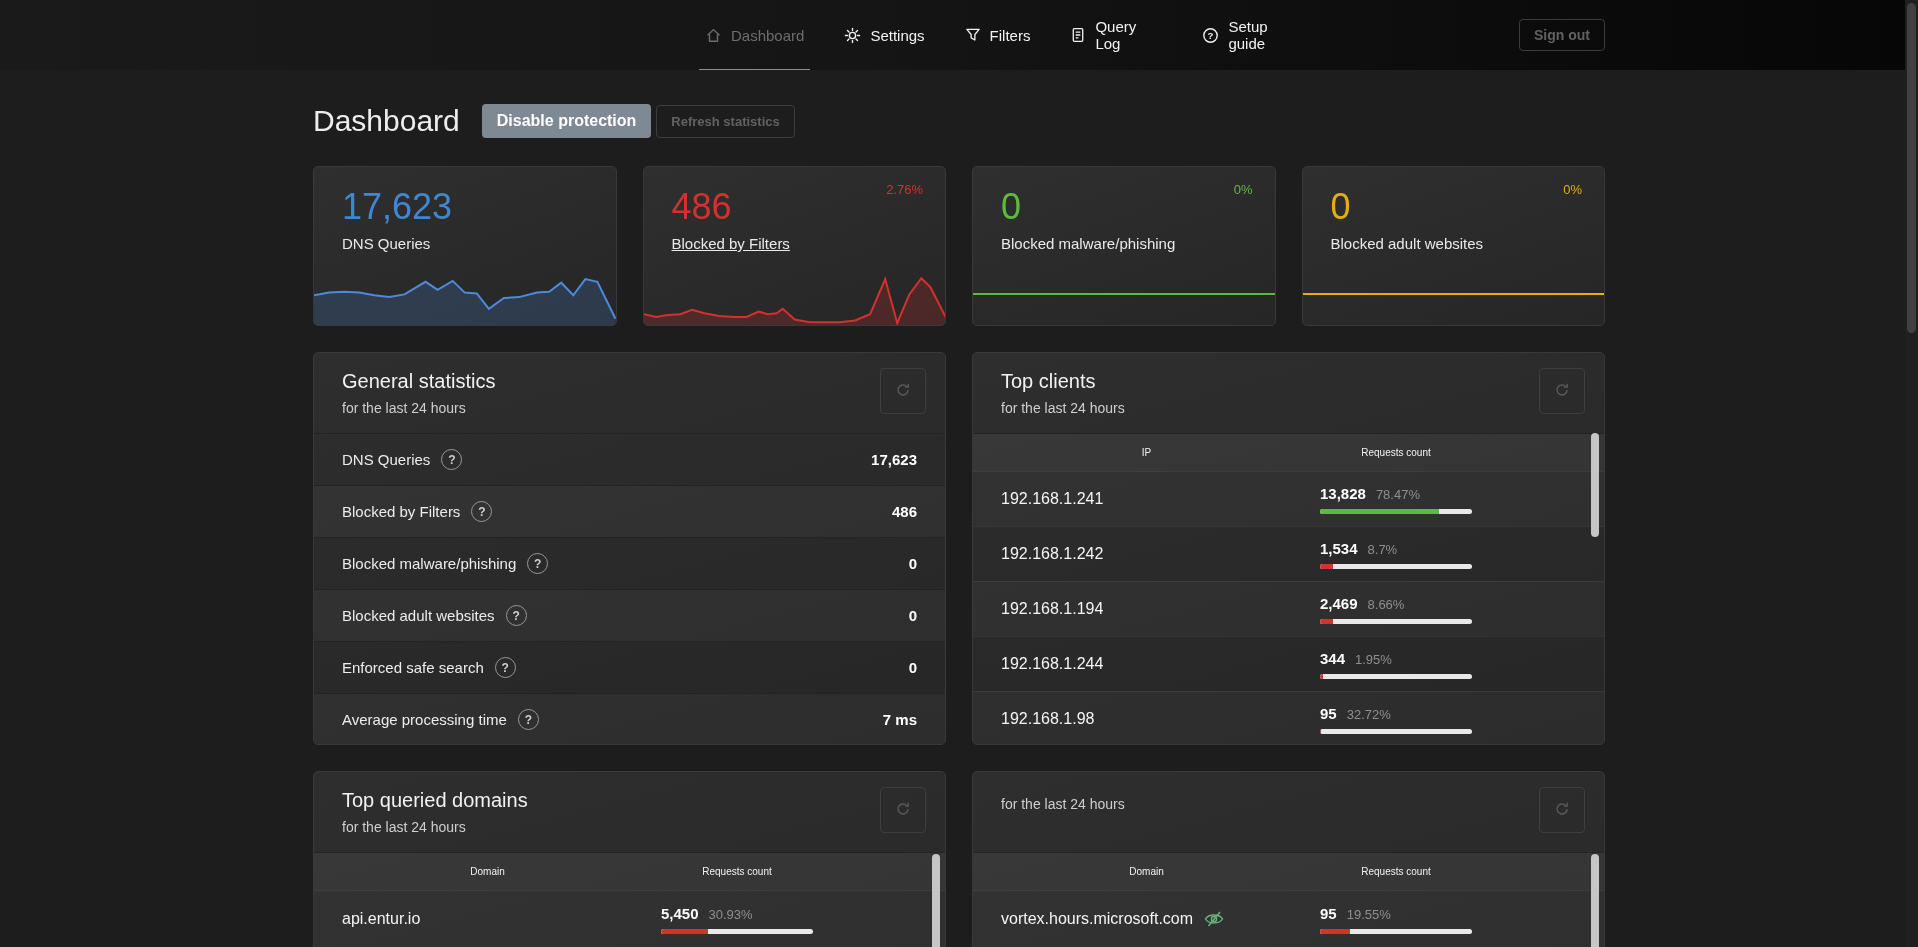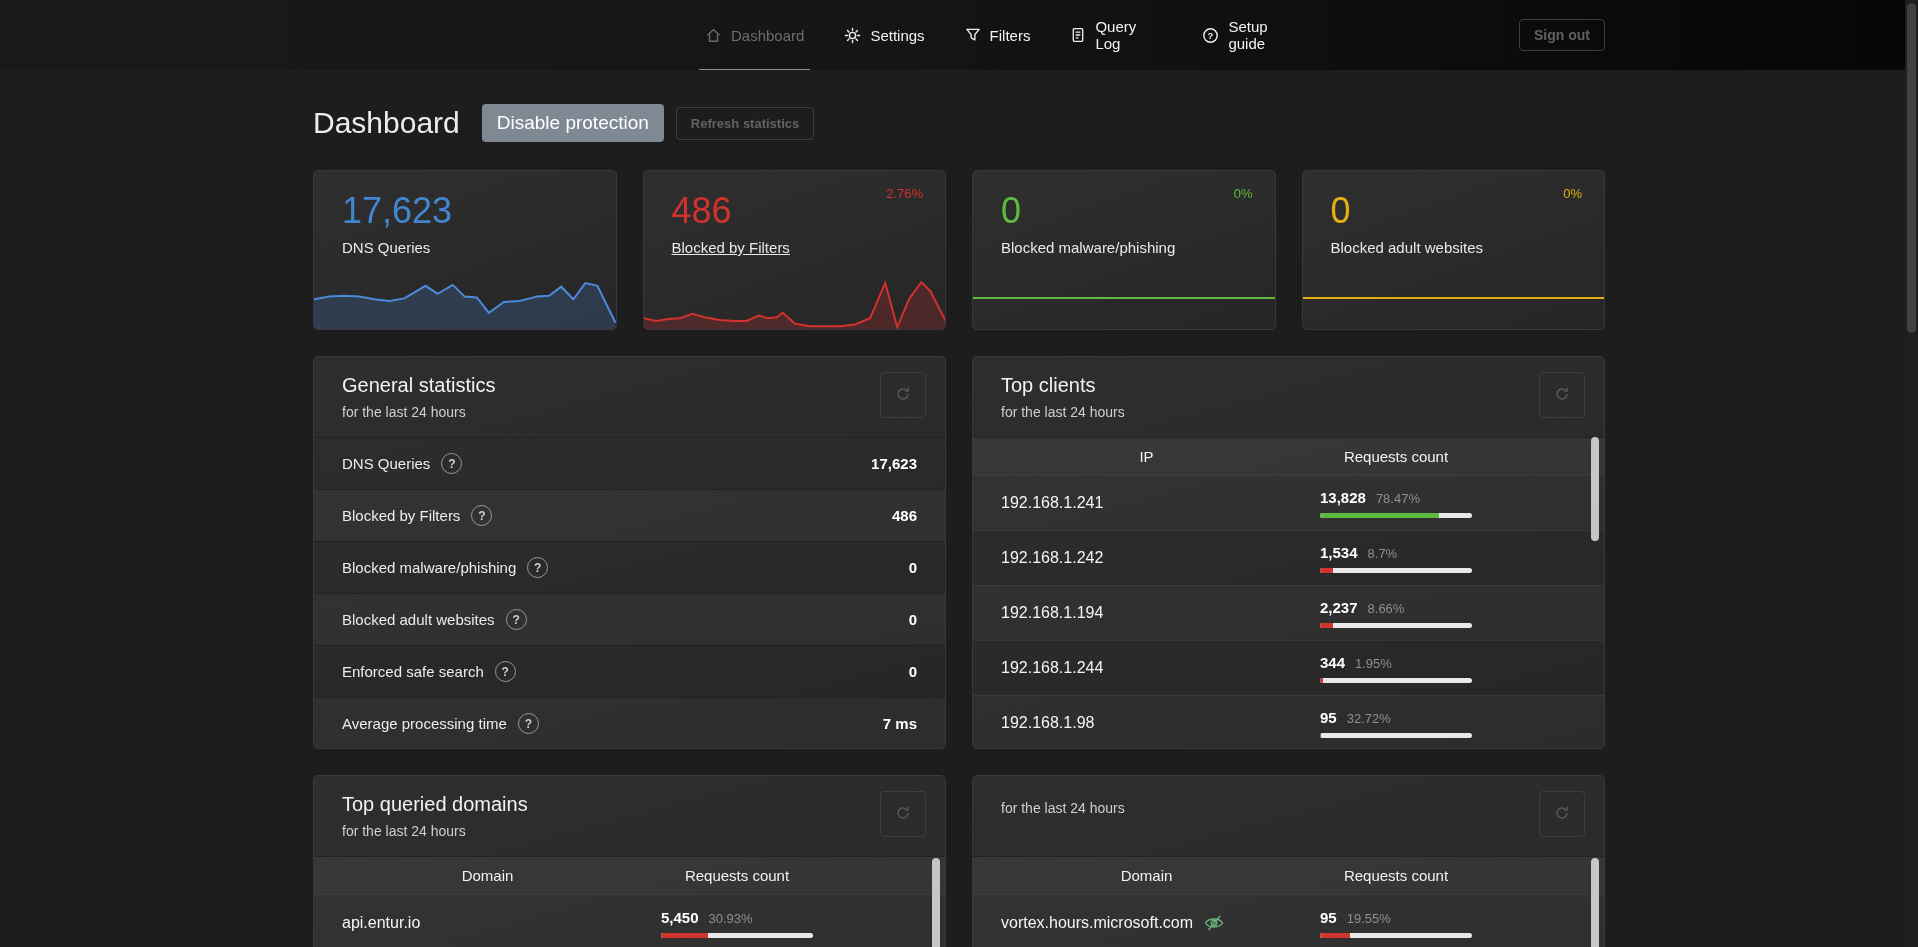--- a/index.html
+++ b/index.html
@@ -25,22 +25,22 @@
   .nav-items { position:absolute; left:50%; transform:translateX(-50%); margin-left:46px; display:flex; gap:40px; height:100%; }
   .nav-item { display:flex; align-items:center; gap:9px; color:#f2f2f2; font-size:15px; height:100%; position:relative; cursor:pointer; text-decoration:none; }
   .nav-item svg { display:block; }
   .nav-item.active { color:#6d6d6d; }
   .nav-item.active::after { content:""; position:absolute; left:-6px; right:-6px; bottom:0; height:1px; background:#8e8e8e; }
   .signout { margin-left:auto; background:transparent; border:1px solid #3c3c3c; color:#616161; font-weight:bold; font-size:14px; padding:7px 14px; border-radius:4px; cursor:pointer; font-family:inherit; }
   
   .container { width:1292px; margin:0 auto; }
   .page-header { margin-top:34px; display:flex; align-items:center; }
   .page-title { font-size:30px; font-weight:500; color:#ededed; margin:0; }
-  .btn-gray { margin-left:22px; background:#7f8994; color:#fff; border:none; border-radius:4px; font-size:19px; font-weight:normal; padding:8px 15px; cursor:pointer; font-family:inherit; }
-  .btn-ghost { margin-left:12px; background:transparent; border:1px solid #3d3d3d; color:#626262; border-radius:4px; font-size:13px; font-weight:bold; padding:8px 14px; cursor:pointer; font-family:inherit; }
+  .btn-gray { margin-left:22px; background:#7f8994; color:#fff; border:none; border-radius:4px; font-size:16px; font-weight:bold; padding:8px 15px; cursor:pointer; font-family:inherit; }
+  .btn-ghost { margin-left:5px; background:transparent; border:1px solid #3d3d3d; color:#626262; border-radius:4px; font-size:13px; font-weight:bold; padding:8px 14px; cursor:pointer; font-family:inherit; }
   
   .stat-row { display:grid; grid-template-columns:repeat(4,1fr); gap:26px; margin-top:28px; }
   .stat-card { height:160px; background:linear-gradient(160deg,#2f2f2f,#262626); border:1px solid #393939; border-radius:5px; position:relative; overflow:hidden; }
   .stat-num { font-size:36px; line-height:1; margin:22px 0 0 28px; }
   .stat-label { font-size:15px; color:#eaeaea; margin:10px 0 0 28px; display:inline-block; }
   .stat-label.link { text-decoration:underline; cursor:pointer; }
   .stat-pct { position:absolute; top:15px; right:22px; font-size:13px; }
   .spark { position:absolute; left:0; right:0; bottom:0; width:100%; height:54px; display:block; }
   .flatline { position:absolute; left:0; right:0; bottom:30px; height:2px; }
   
@@ -52,21 +52,21 @@
   .card-title { font-size:20px; color:#f2f2f2; }
   .card-sub { font-size:14px; color:#cfcfcf; margin-top:7px; }
   .refresh-btn { position:absolute; top:15px; right:19px; width:46px; height:46px; background:transparent; border:1px solid #3e3e3e; border-radius:4px; color:#585858; cursor:pointer; display:flex; align-items:center; justify-content:center; }
   
   .gs-row { height:52px; display:flex; align-items:center; justify-content:space-between; padding:0 28px; border-top:1px solid #232323; }
   .gs-rows .gs-row:nth-child(even) { background:rgba(255,255,255,0.035); }
   .gs-label { font-size:15px; color:#ececec; display:flex; align-items:center; gap:11px; }
   .qicon { width:21px; height:21px; border:1px solid #989898; border-radius:50%; color:#cfcfcf; font-size:12px; font-weight:bold; display:inline-flex; align-items:center; justify-content:center; cursor:pointer; }
   .gs-value { font-size:15px; font-weight:bold; color:#fff; }
   
-  .thead { height:38px; display:flex; align-items:center; background:rgba(255,255,255,0.055); border-top:1px solid #232323; font-size:15px; color:#f2f2f2; }
+  .thead { height:38px; display:flex; align-items:center; background:rgba(255,255,255,0.055); border-top:1px solid #232323; font-size:10px; color:#f2f2f2; }
   .th-name { flex:1; text-align:center; }
   .th-val { width:152px; margin-right:132px; text-align:center; }
   .trow { height:55px; display:flex; align-items:center; border-top:1px solid rgba(255,255,255,0.06); }
   .trows .trow:nth-child(odd) { background:rgba(255,255,255,0.032); }
   .trow.tall { height:57px; }
   .tname { flex:1; padding-left:28px; font-size:16px; color:#f5f5f5; display:flex; align-items:center; gap:11px; }
   .tval { width:152px; margin-right:132px; }
   .tline { display:flex; align-items:baseline; gap:10px; }
   .tnum { font-size:15px; font-weight:bold; color:#fff; }
   .tpct { font-size:13px; color:#8f8f8f; }
@@ -277,21 +277,21 @@
                 <div class="bar-fill" style="width: 8.7%; background: rgb(208, 52, 44);"></div>
               </div>
             </div>
         </div>
         <div class="trow">
           <div class="tname">
               <span>192.168.1.194</span>
             </div>
           <div class="tval">
               <div class="tline">
-                <span class="tnum">2,237</span>
+                <span class="tnum">2,469</span>
                 <span class="tpct">8.66%</span>
               </div>
             <div class="bar">
                 <div class="bar-fill" style="width: 8.66%; background: rgb(208, 52, 44);"></div>
               </div>
             </div>
         </div>
         <div class="trow">
           <div class="tname">
               <span>192.168.1.244</span>

